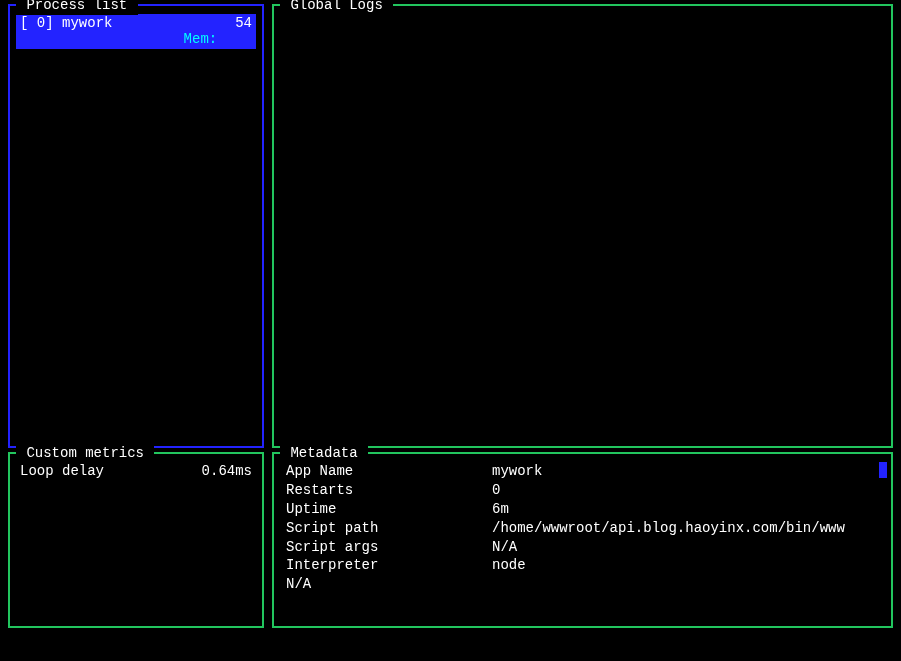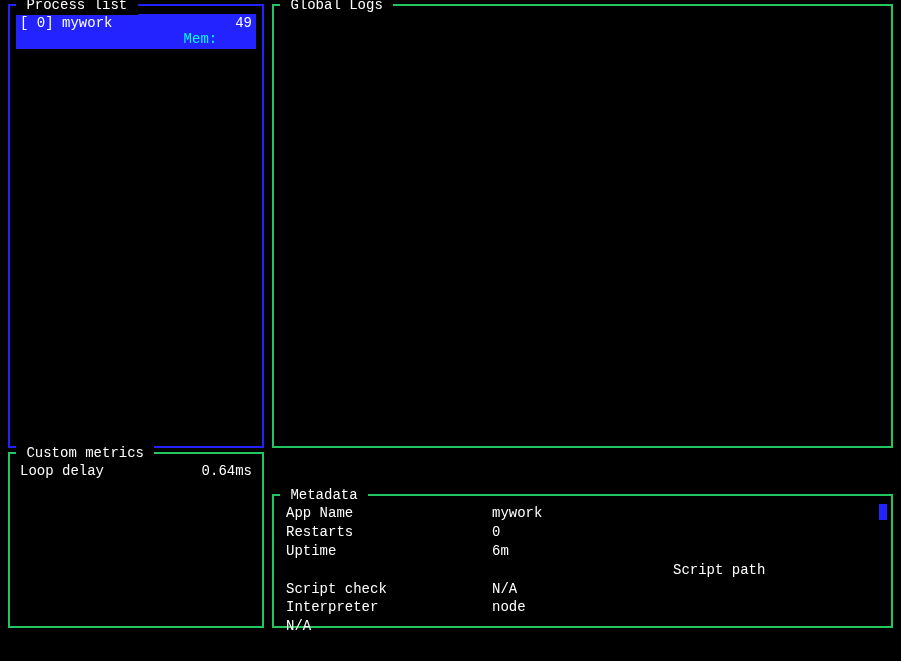--- a/index.html
+++ b/index.html
@@ -49,21 +49,20 @@
     .panel-logs {
       flex: 1;
       padding-left: 29px;
     }
     .panel-metrics {
       width: 256px;
     }
     .panel-metadata {
       flex: 1;
       position: relative;
-      margin-top: 42px;
     }
     .process-row {
       background: #2323ff;
       color: #fff;
       display: flex;
       padding: 0 4px;
       white-space: pre;
     }
     .proc-id {
       color: #fff;
@@ -135,21 +134,21 @@
   </style>
 </head>
 <body>
 
 <div class="row-top">
   <div class="panel panel-process">
     <div class="panel-title"> Process list </div>
     <div class="process-row">
       <span>[ </span><span class="proc-id">0</span><span>] </span><span class="proc-name">mywork</span>
       <span class="proc-spacer"></span>
-      <span class="proc-mem-label">Mem:</span><span class="proc-mem-gap"></span><span>49</span>
+      <span class="proc-mem-label">Mem:</span><span class="proc-mem-gap"></span><span>54</span>
     </div>
   </div>
   <div class="panel panel-logs">
     <div class="panel-title"> Global Logs </div>
   </div>
 </div>
 
 <div class="row-bottom">
   <div class="panel panel-metrics">
     <div class="panel-title"> Custom metrics </div>
@@ -169,23 +168,24 @@
       <div class="meta-row">
         <span class="meta-label">Restarts</span>
         <span class="meta-value">0</span>
       </div>
       <div class="meta-row">
         <span class="meta-label">Uptime</span>
         <span class="meta-value">6m</span>
       </div>
       <div class="meta-row">
         <span class="meta-label">Script path</span>
-      </div>
-      <div class="meta-row">
-        <span class="meta-label">Script check</span>
+        <span class="meta-value">/home/wwwroot/api.blog.haoyinx.com/bin/www</span>
+      </div>
+      <div class="meta-row">
+        <span class="meta-label">Script args</span>
         <span class="meta-value">N/A</span>
       </div>
       <div class="meta-row">
         <span class="meta-label">Interpreter</span>
         <span class="meta-value">node</span>
       </div>
       <div class="meta-row">
         <span class="meta-value">N/A</span>
       </div>
     </div>

